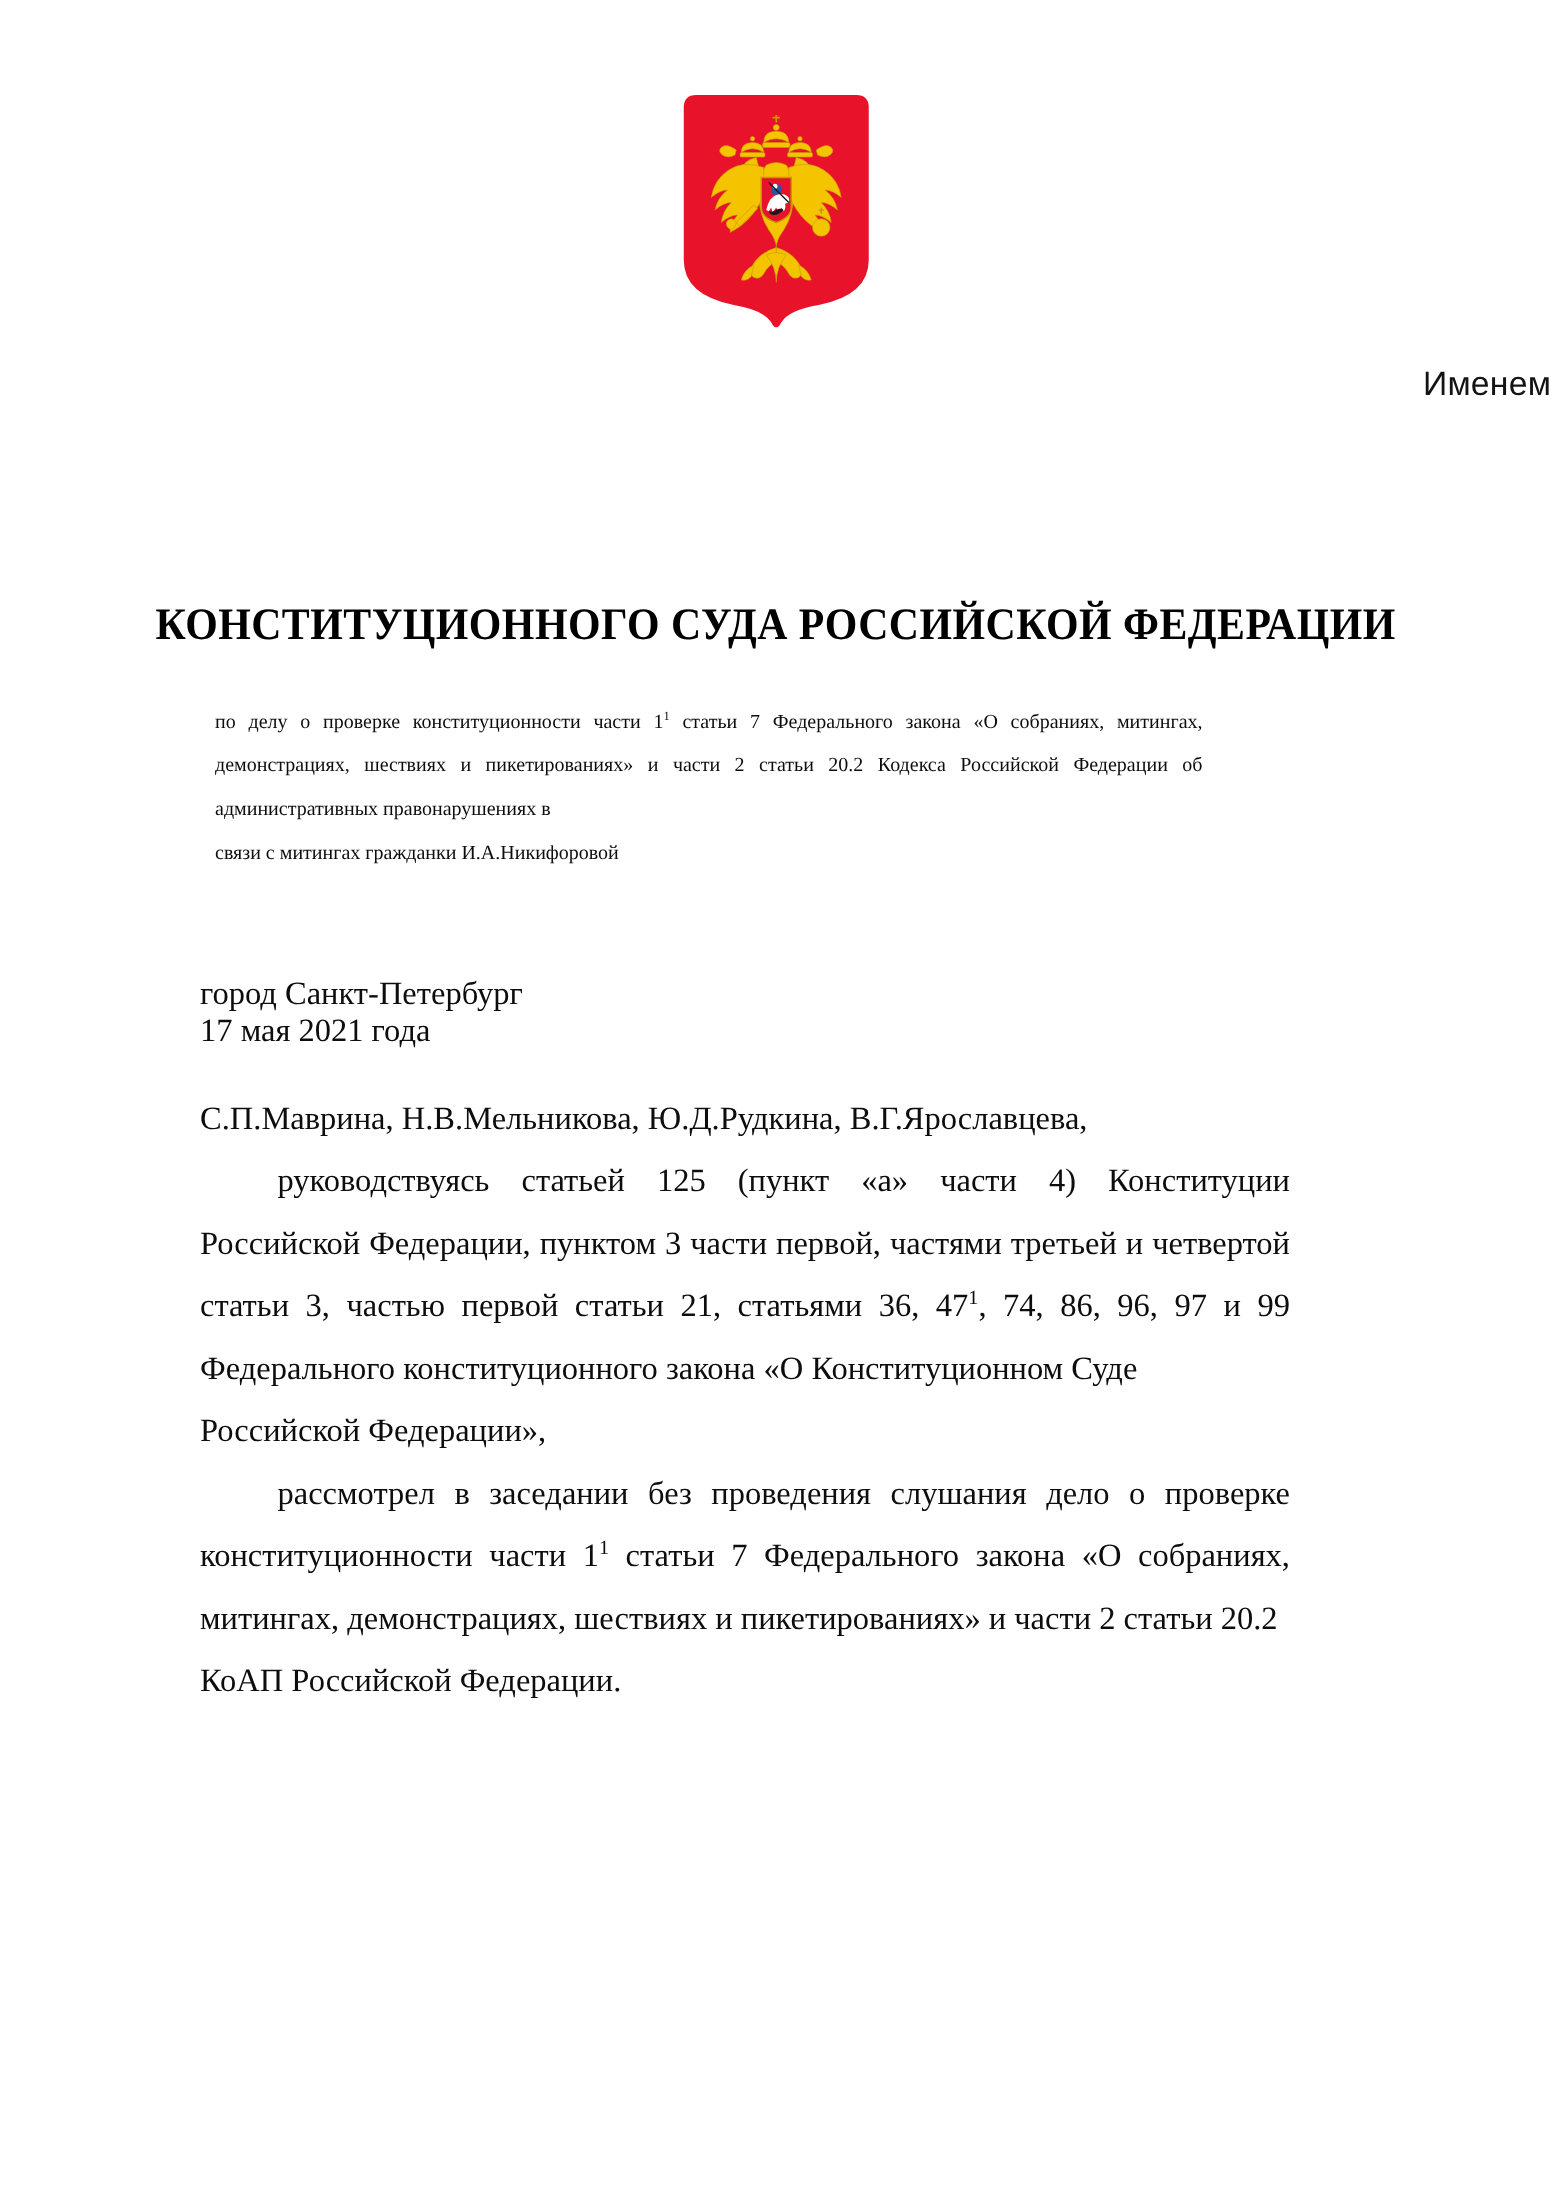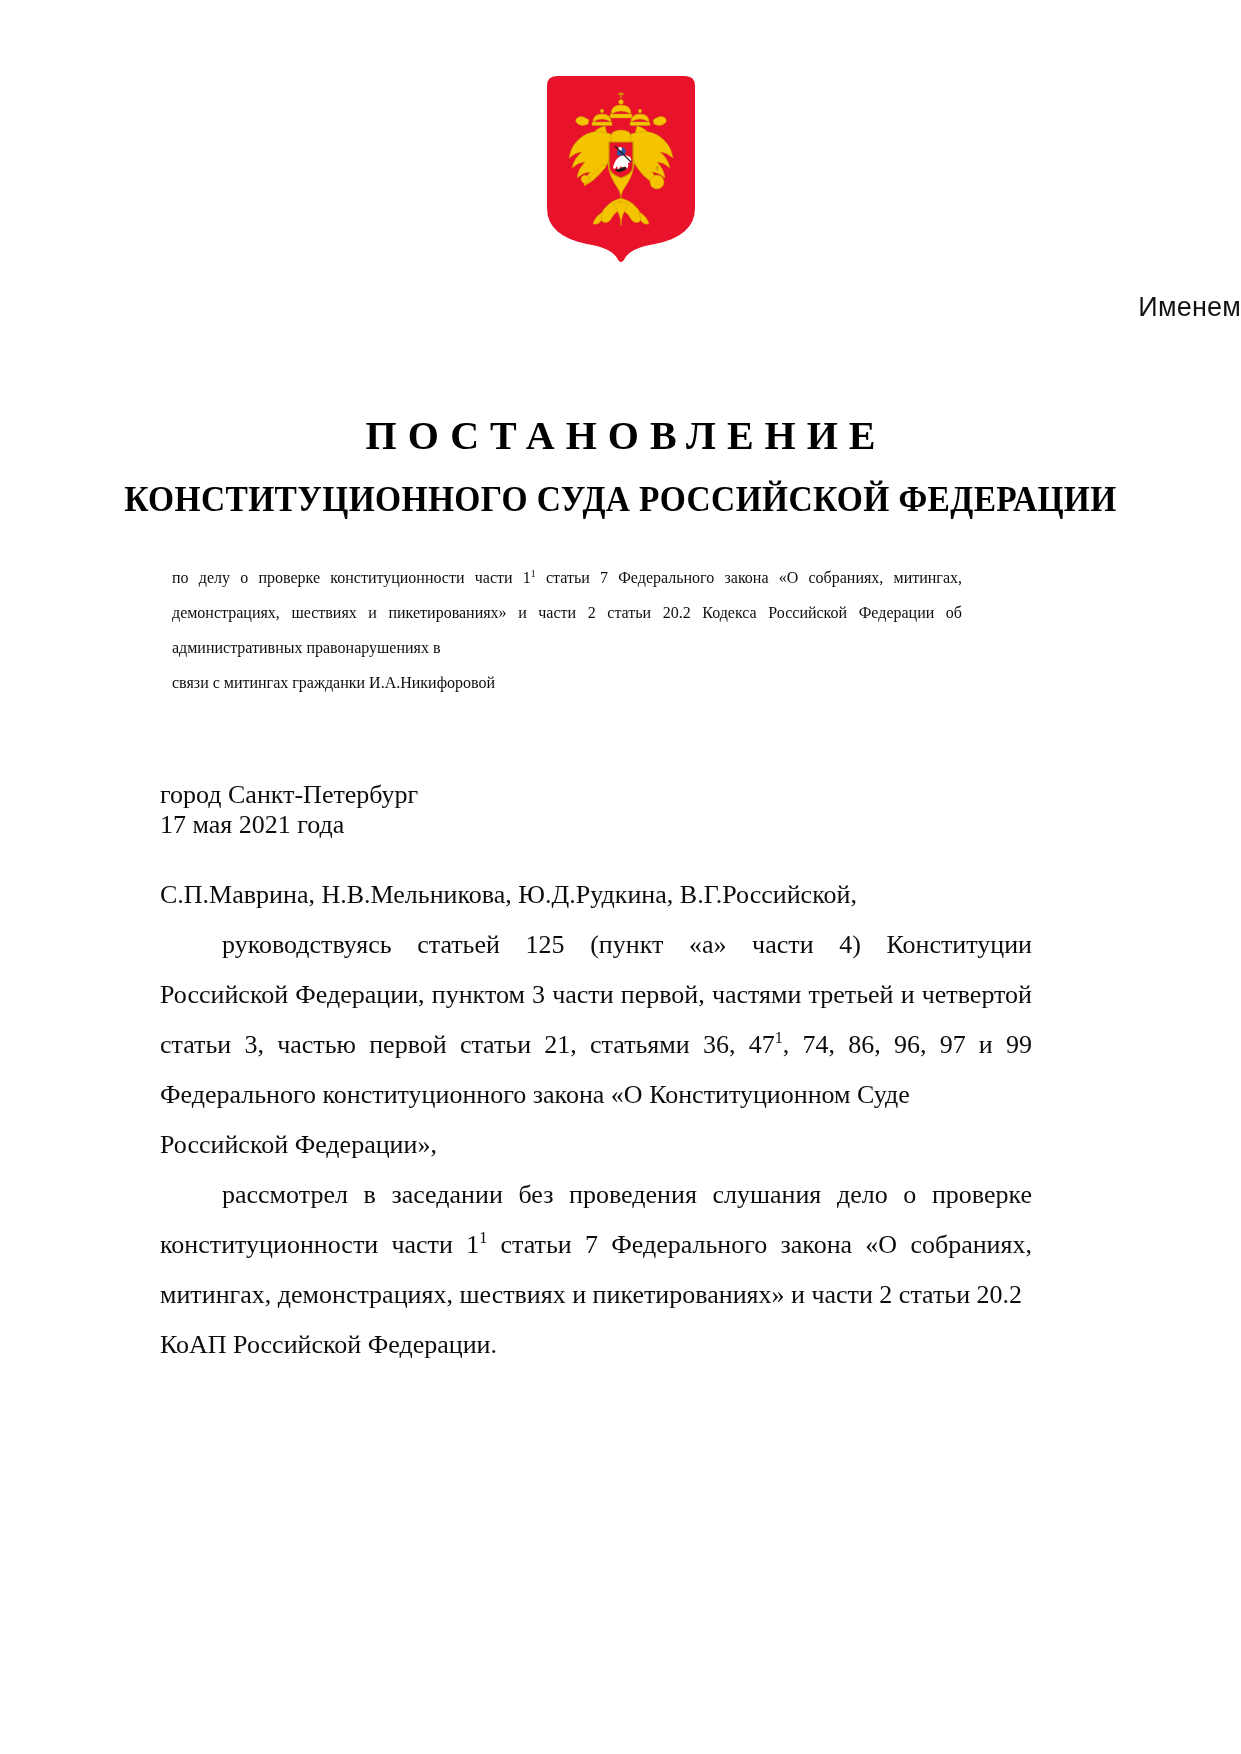--- a/index.html
+++ b/index.html
@@ -208,36 +208,35 @@
 
         <path d="M84 96 q-4 4 -8 4 q-3 0 -4 -3 q3 1 6 -1 q3 -2 6 0 z" fill="#1A1A1A"></path>
       </g>
     </svg>
   </div>
 
   <div class="imenem-block">
     <div>Именем</div>
   </div>
 
-  <div class="title-main">ПОСТАНОВЛЕНИЕ</div>
   <div class="title-sub">КОНСТИТУЦИОННОГО СУДА РОССИЙСКОЙ ФЕДЕРАЦИИ</div>
 
   <div class="case-desc">
     <span>по делу о проверке конституционности части 1</span><sup class="fn">1</sup><span> статьи 7 Федерального закона «О собраниях, митингах, демонстрациях, шествиях и пикетированиях» и части 2 статьи 20.2 Кодекса Российской Федерации об административных правонарушениях в</span>
     <div class="last-line">связи с митингах гражданки И.А.Никифоровой</div>
   </div>
 
   <div class="citydate">
     <span>город Санкт-Петербург</span>
     <span>17 мая 2021 года</span>
   </div>
 
   <div class="body-text">
 
-    <p class="noindent">С.П.Маврина, Н.В.Мельникова, Ю.Д.Рудкина, В.Г.Российской,</p>
+    <p class="noindent">С.П.Маврина, Н.В.Мельникова, Ю.Д.Рудкина, В.Г.Ярославцева,</p>
 
     <p>
       <span>руководствуясь статьей 125 (пункт «а» части 4) Конституции Российской Федерации, пунктом 3 части первой, частями третьей и четвертой статьи 3, частью первой статьи 21, статьями 36, 47</span><sup class="fn">1</sup><span>, 74, 86, 96, 97 и 99 Федерального конституционного закона «О Конституционном Суде</span>
     </p>
     <p class="noindent">Российской Федерации»,</p>
 
     <p>
       <span>рассмотрел в заседании без проведения слушания дело о проверке конституционности части 1</span><sup class="fn">1</sup><span> статьи 7 Федерального закона «О собраниях, митингах, демонстрациях, шествиях и пикетированиях» и части 2 статьи 20.2</span>
     </p>
     <p class="noindent">КоАП Российской Федерации.</p>

